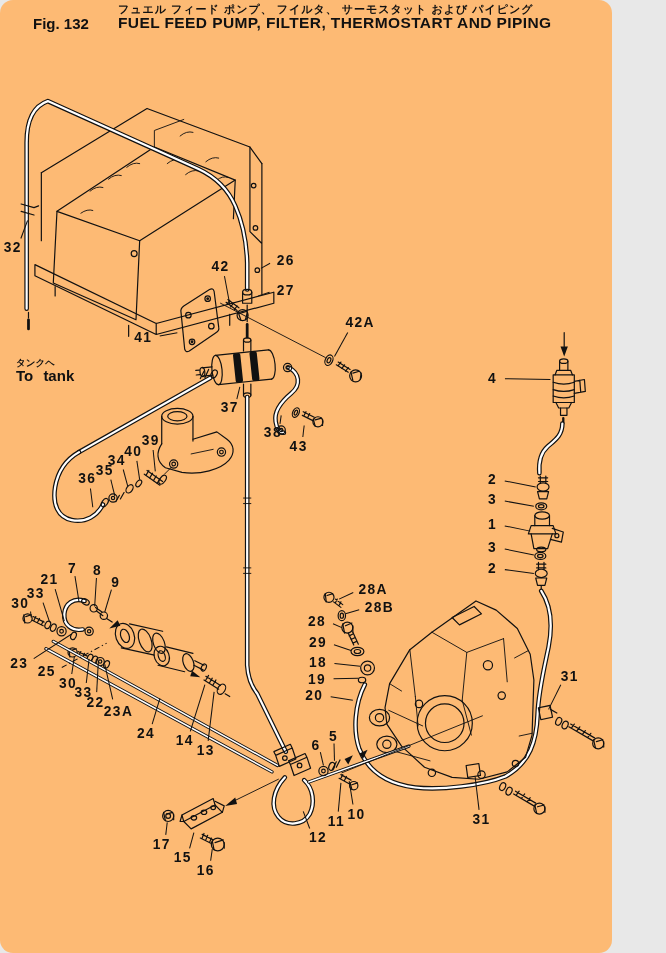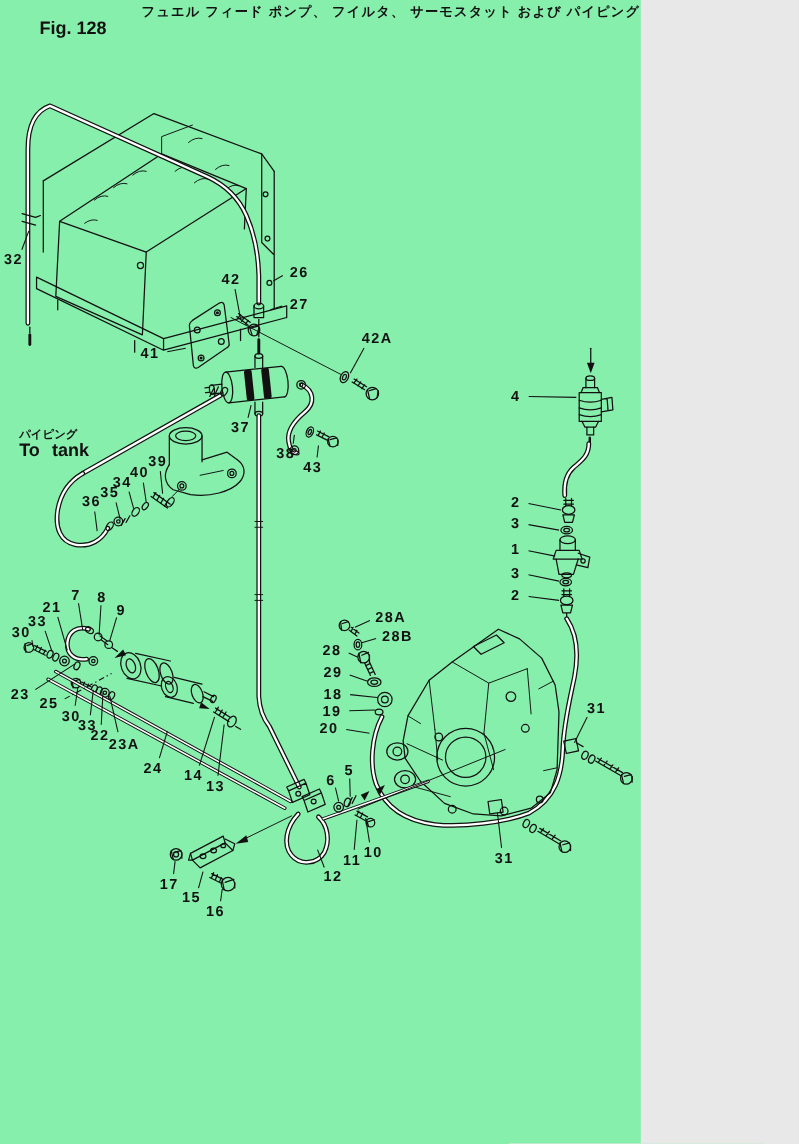--- a/index.html
+++ b/index.html
@@ -1,17 +1,17 @@
 <!DOCTYPE html>
 <html><head>
 <meta charset="utf-8">
 <style>
   html,body{margin:0;padding:0;background:#e8e8e8;}
-  .page{position:relative;width:534px;height:953px;background:#86efac;overflow:hidden;
-        font-family:"Liberation Sans",sans-serif;}
+  .page{position:relative;width:612px;height:953px;background:#fdba74;overflow:hidden;
+        font-family:"Liberation Sans",sans-serif;border-radius:13px;}
   .page svg{position:absolute;inset:0;}
   .title-jp{position:absolute;left:118px;top:2px;width:520px;font-size:11px;font-weight:700;
             letter-spacing:1px;color:#111;white-space:nowrap;}
   .fig-no{position:absolute;left:33px;top:15px;font-size:15px;font-weight:700;color:#111;}
   .title-en{position:absolute;left:118px;top:14px;font-size:15.5px;font-weight:700;
             letter-spacing:.4px;color:#111;white-space:nowrap;}
   .to-tank{position:absolute;left:16px;top:356px;color:#111;line-height:13px;}
   .to-tank .jp{font-size:9.5px;font-weight:700;display:block;}
   .to-tank .en{font-size:15px;font-weight:700;display:block;word-spacing:6px;}
   .part-num{font-size:15px;font-weight:700;letter-spacing:1.5px;fill:#111;}
@@ -23,23 +23,24 @@
   .tubeO{stroke:#111;fill:none;stroke-width:3.6;stroke-linecap:round;}
   .tubeI{stroke:#fff;fill:none;stroke-width:1.6;stroke-linecap:round;}
   .fillink{fill:#111;stroke:none;}
 </style>
 </head>
 <body>
 
 <div class="page">
 
   <div class="title-jp">フュエル フィード ポンプ、 フイルタ、 サーモスタット および パイピング</div>
-  <div class="fig-no">Fig. 128</div>
+  <div class="fig-no">Fig. 132</div>
+  <div class="title-en">FUEL FEED PUMP, FILTER, THERMOSTART AND PIPING</div>
   <div class="to-tank">
-    <span class="jp">パイピング</span>
+    <span class="jp">タンクヘ</span>
     <span class="en">To tank</span>
   </div>
 
   <svg id="art" viewBox="0 0 666 953">
 
     <g class="ink">
 
       <path d="M 45,188 L 160,118 L 272,160 L 285,178"></path>
       <path d="M 45,188 L 45,262"></path>
       <path d="M 272,160 L 272,252 M 285,178 L 285,320 M 272,252 L 285,265"></path>

